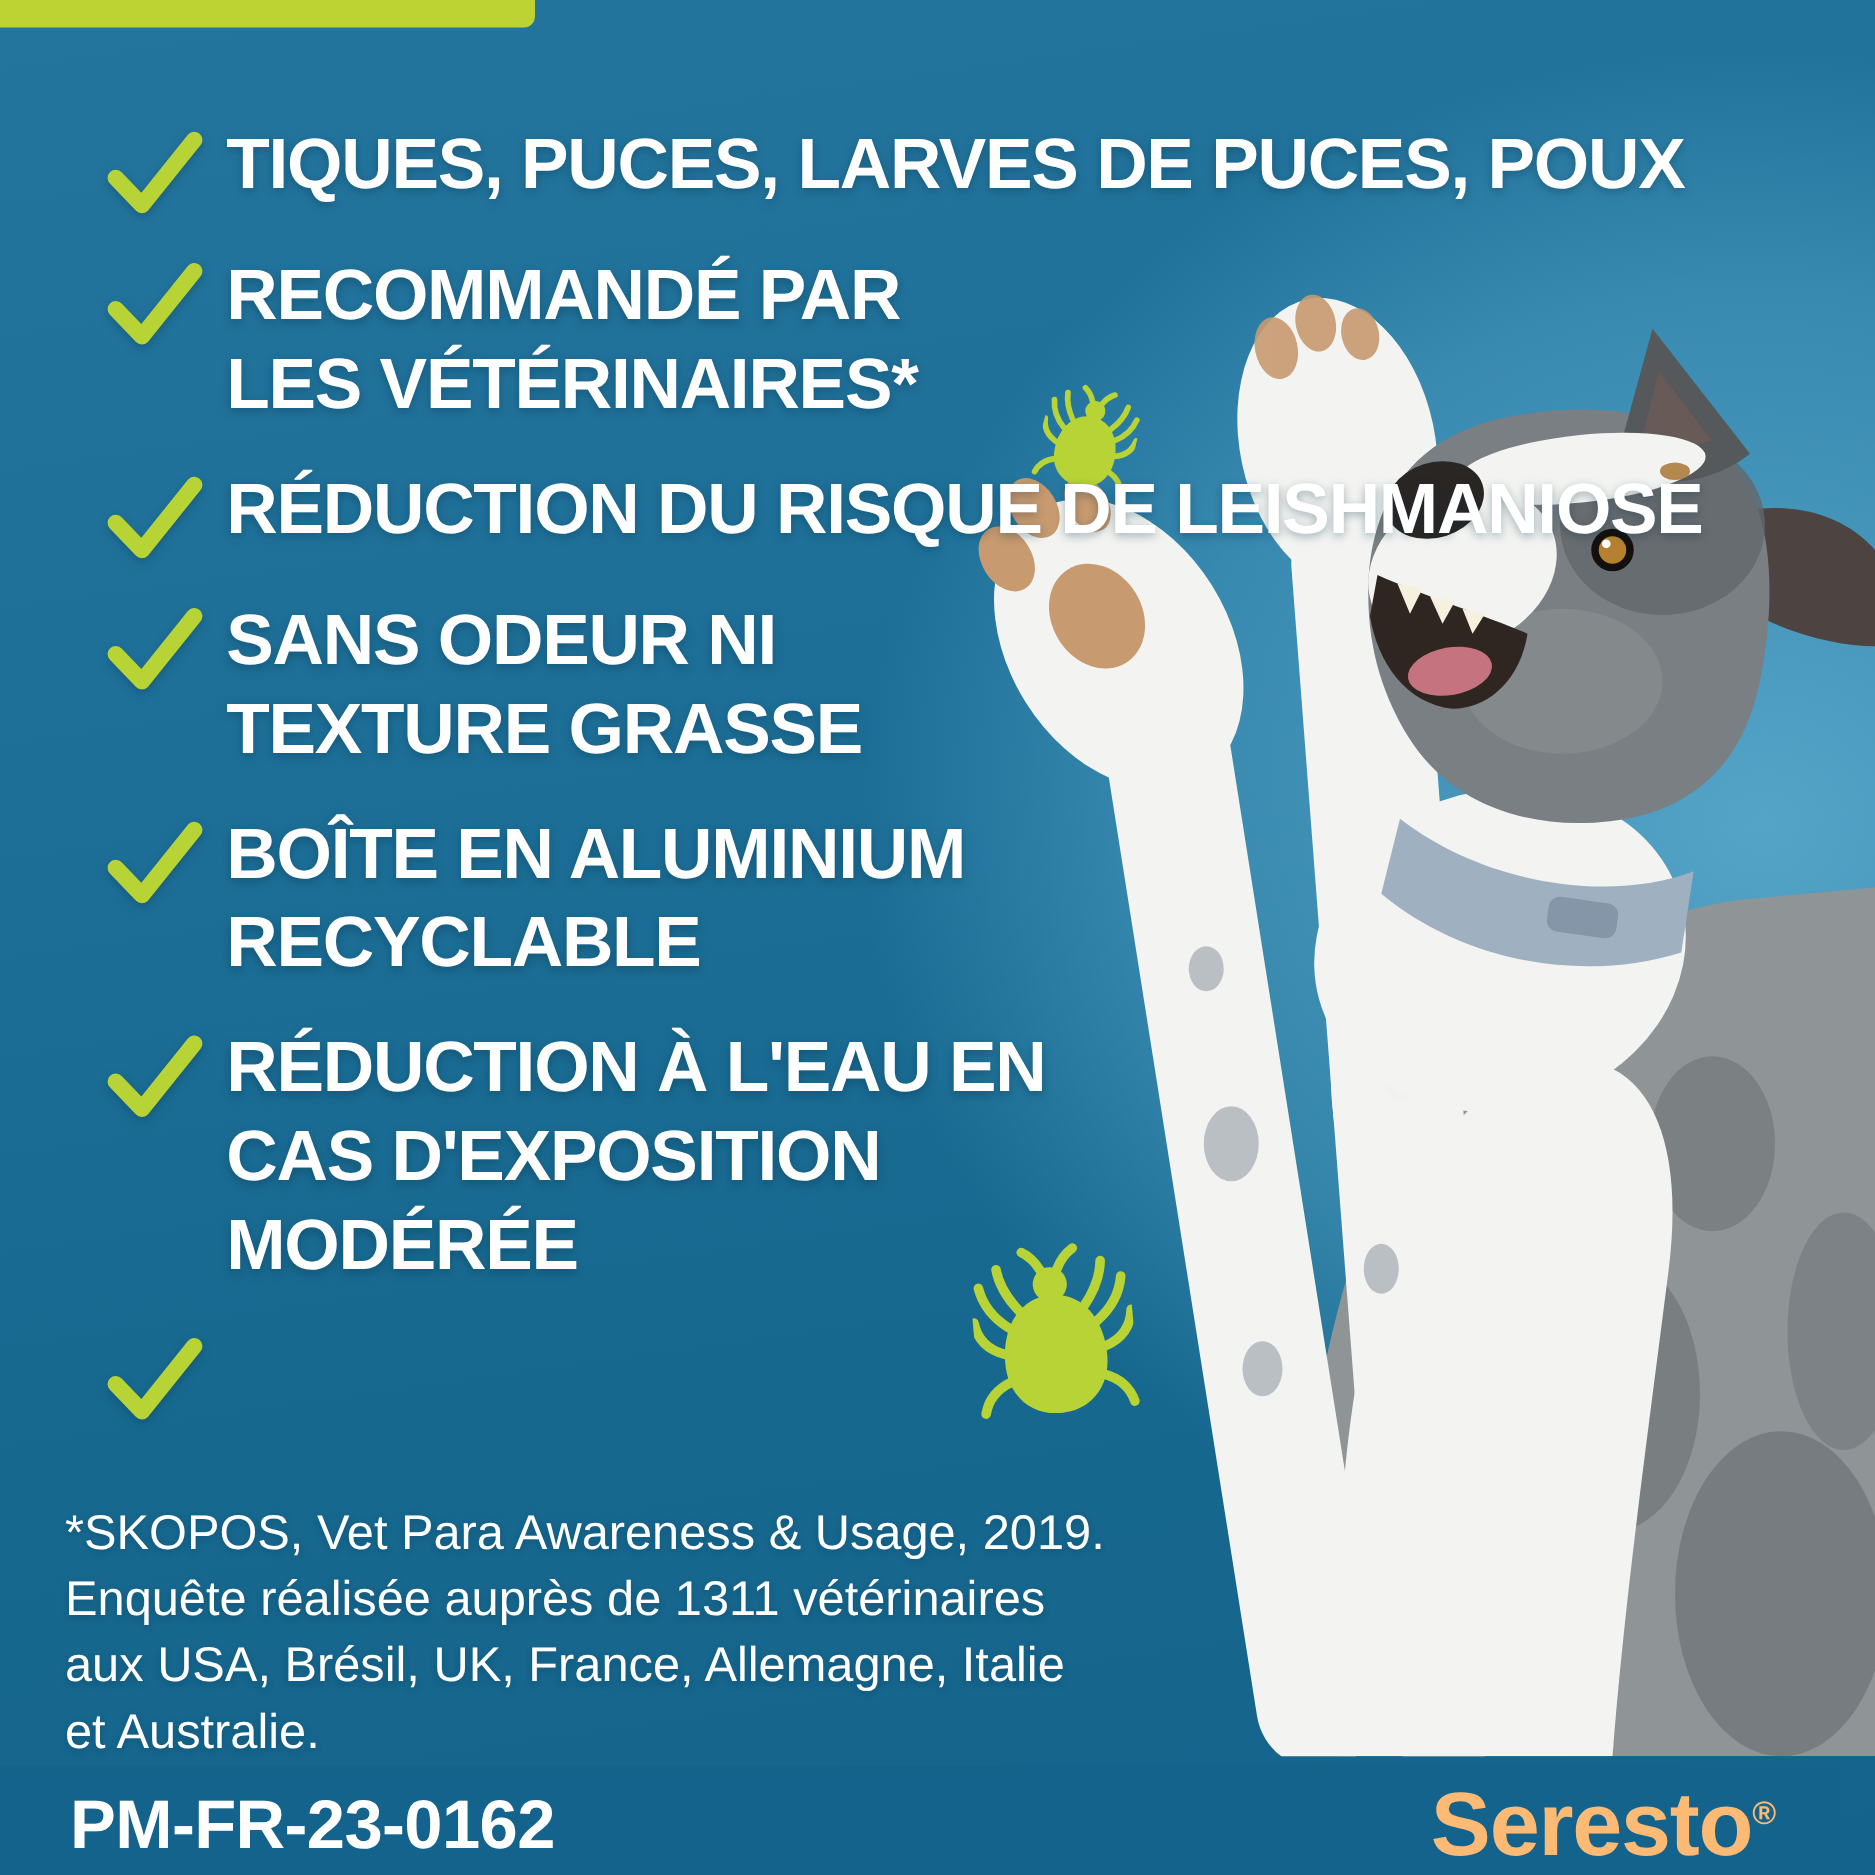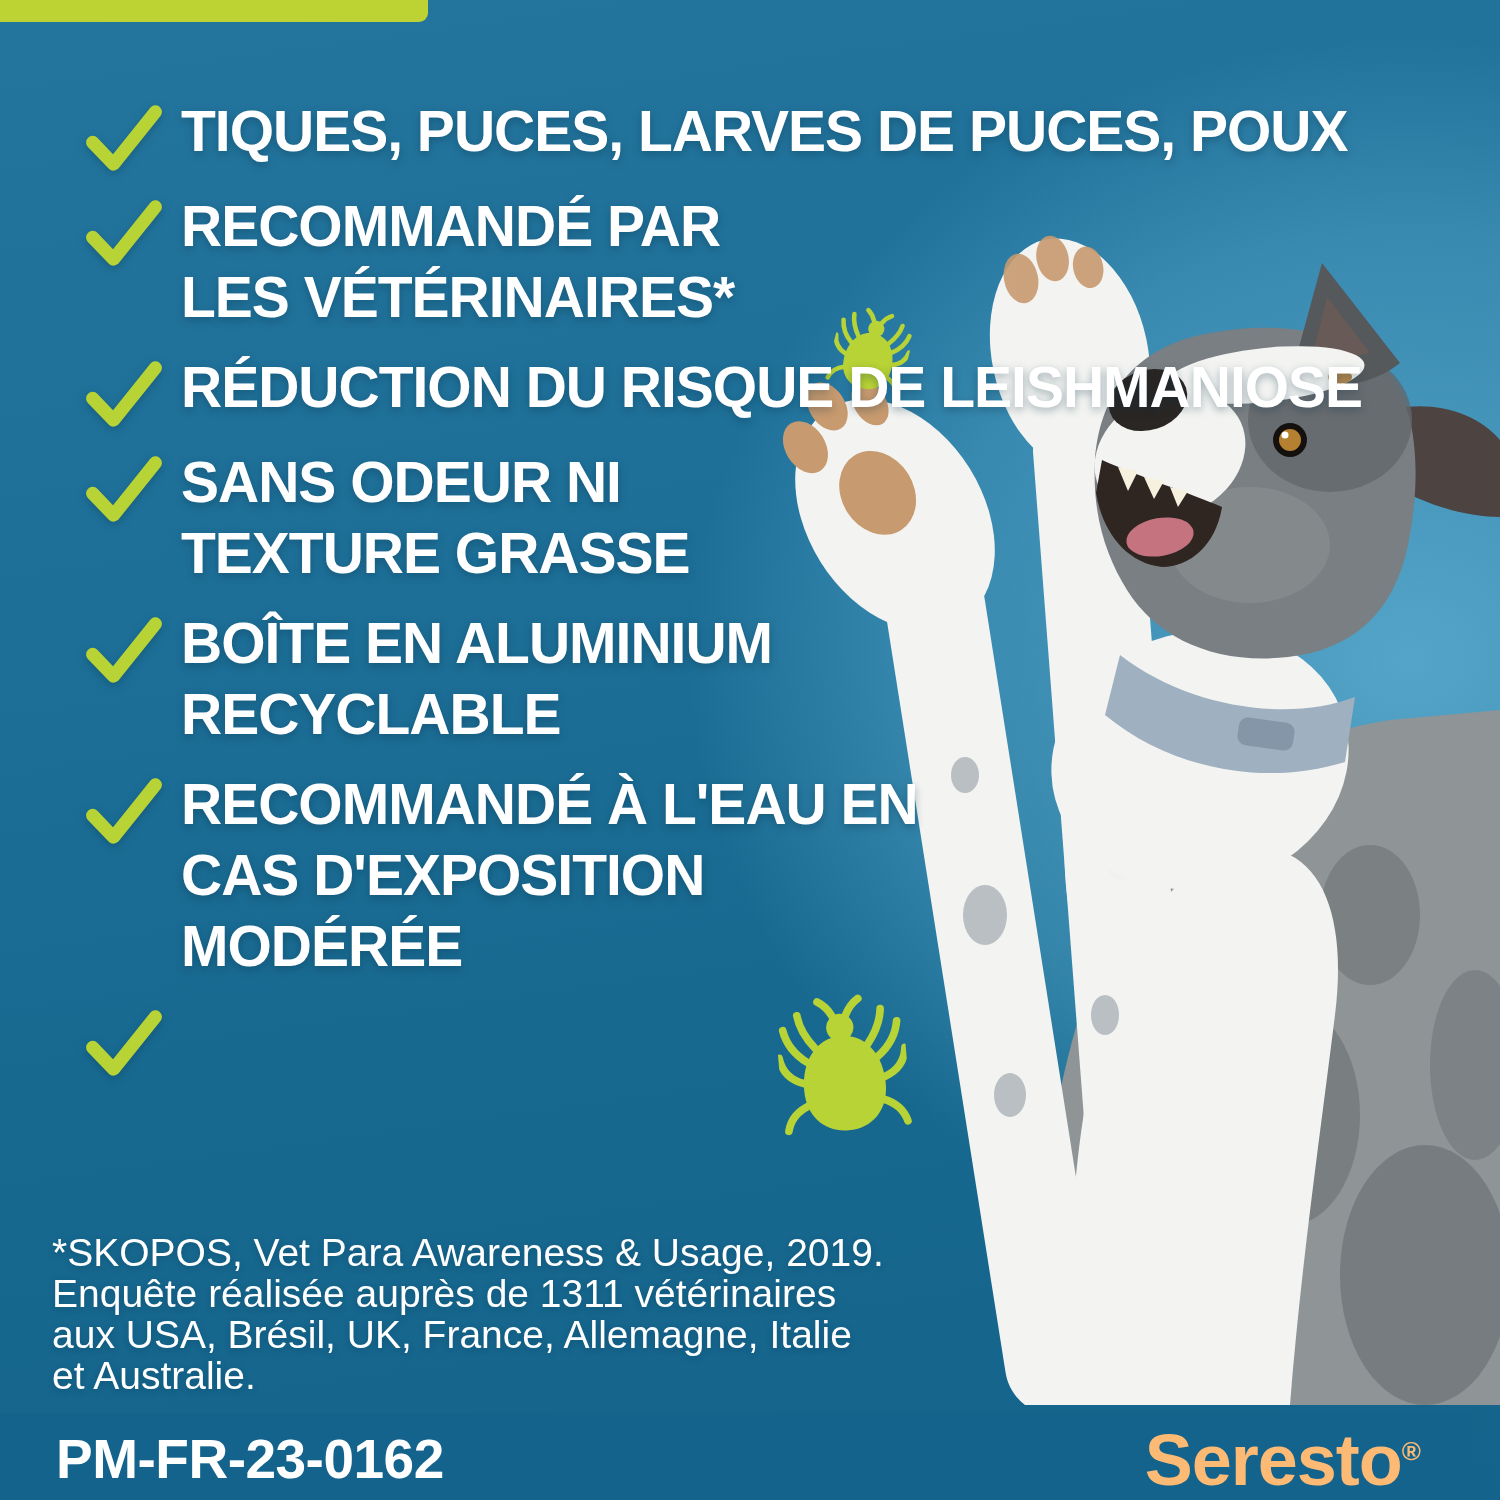--- a/index.html
+++ b/index.html
@@ -20,34 +20,34 @@
   }
 
   .dog-svg { position:absolute; left:770px; top:215px; width:730px; height:1190px; }
 
   .bug { position:absolute; }
   .bug-1 { left:833px; top:306px; width:76px; height:88px; transform:rotate(14deg); }
   .bug-2 { left:779px; top:990px; width:128px; height:148px; transform:rotate(-5deg); }
 
   .benefits {
     position:absolute; left:85px; top:96px; width:1340px;
-    display:flex; flex-direction:column; gap:19px; z-index:3;
+    display:flex; flex-direction:column; gap:29px; z-index:3;
   }
   .benefit { display:flex; align-items:flex-start; }
   .check { width:78px; height:68px; flex:none; margin-top:8px; margin-right:18px;
            filter:drop-shadow(0 3px 4px rgba(8,45,66,.30)); }
   .benefit-text {
     color:#ffffff; font-weight:700; font-size:57px; line-height:71px;
     letter-spacing:-1px; white-space:pre-line;
     text-shadow:0 3px 8px rgba(8,45,66,.35);
   }
 
   .footnote {
-    position:absolute; left:52px; top:1232px; z-index:3;
-    color:#ffffff; font-size:39px; line-height:41px; white-space:pre-line;
+    position:absolute; left:52px; top:1200px; z-index:3;
+    color:#ffffff; font-size:39px; line-height:53px; white-space:pre-line;
     text-shadow:0 2px 6px rgba(8,45,66,.30);
   }
 
   .bottom-band {
     position:absolute; left:0; top:1413px; width:1472px; height:100px;
     background:#14638c; z-index:2;
   }
   .ref-code {
     position:absolute; left:56px; top:14px;
     color:#ffffff; font-weight:700; font-size:55px; letter-spacing:-0.5px;
@@ -204,21 +204,21 @@
       <svg class="check" viewBox="0 0 86 78">
           <use href="#check-glyph"></use>
         </svg>
       <div class="benefit-text">BOÎTE EN ALUMINIUM
 RECYCLABLE</div>
     </div>
     <div class="benefit">
       <svg class="check" viewBox="0 0 86 78">
           <use href="#check-glyph"></use>
         </svg>
-      <div class="benefit-text">RECOMMANDÉ À L'EAU EN
+      <div class="benefit-text">RÉDUCTION À L'EAU EN
 CAS D'EXPOSITION
 MODÉRÉE</div>
     </div>
     <div class="benefit">
       <svg class="check" viewBox="0 0 86 78">
           <use href="#check-glyph"></use>
         </svg>
     </div>
   </div>
 

